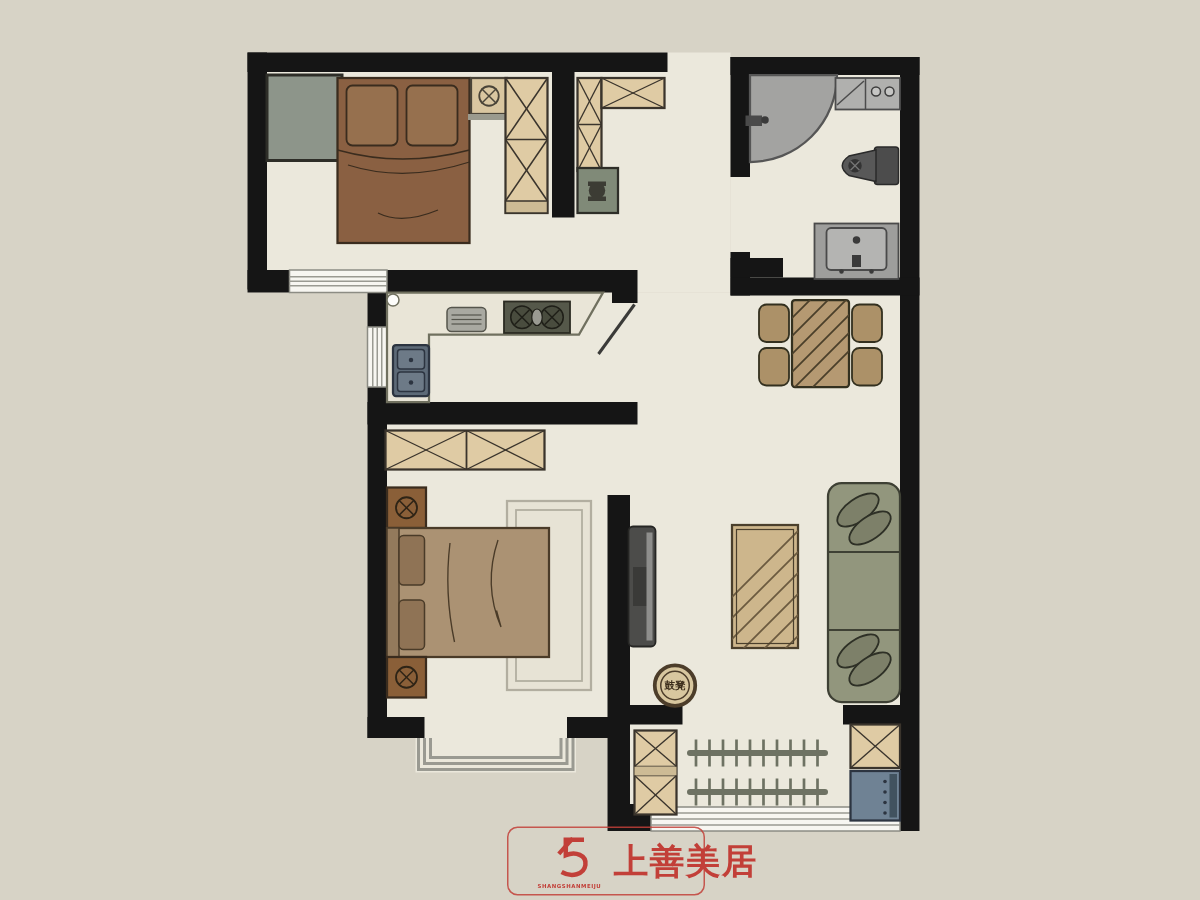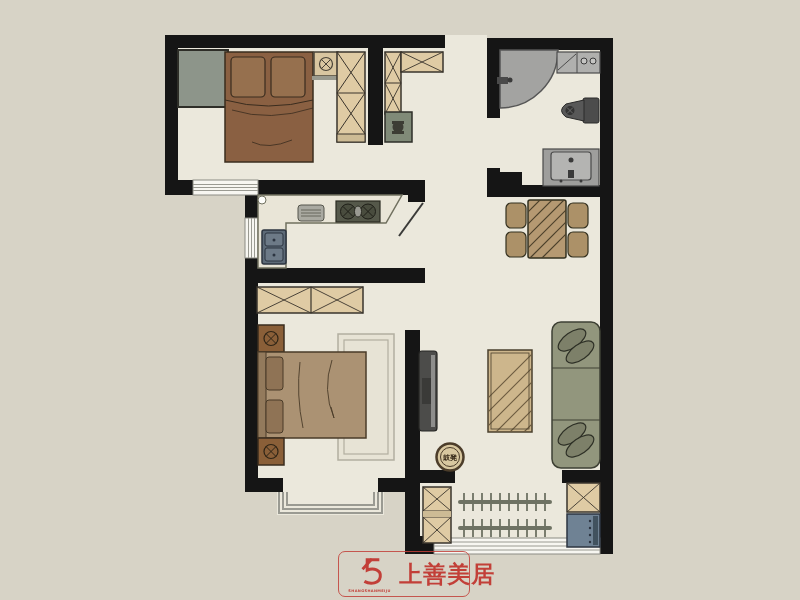--- a/index.html
+++ b/index.html
@@ -5,21 +5,21 @@
   html,body{margin:0;padding:0;}
   body{
     width:800px;height:600px;overflow:hidden;
     background:#d7d3c6;
     font-family:"DejaVu Sans",sans-serif;
     position:relative;
   }
   .plan{position:absolute;left:0;top:0;}
   .logo{
     position:absolute;left:338px;top:551px;width:132px;height:46px;
-    display:flex;align-items:center;gap:6px;padding:2px 8px;box-sizing:border-box;
+    display:flex;align-items:center;gap:6px;padding:2px 18px;box-sizing:border-box;
   }
   .logo-frame{
     position:absolute;inset:0;border:1.5px solid #c23f38;border-radius:7px;opacity:.85;
   }
   .logo-mark{display:flex;flex-direction:column;align-items:center;line-height:1;}
   .logo-subtext{
     font-size:4px;color:#c23f38;letter-spacing:.4px;margin-top:1px;white-space:nowrap;
     transform:scale(.9);font-weight:bold;
   }
   .logo-text{

